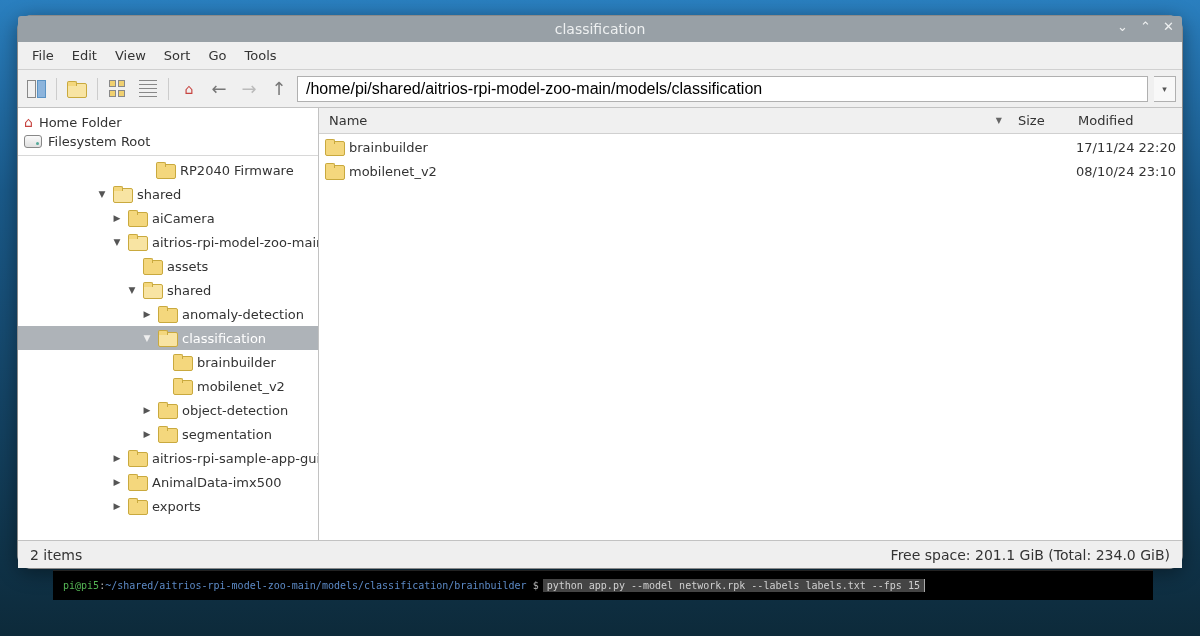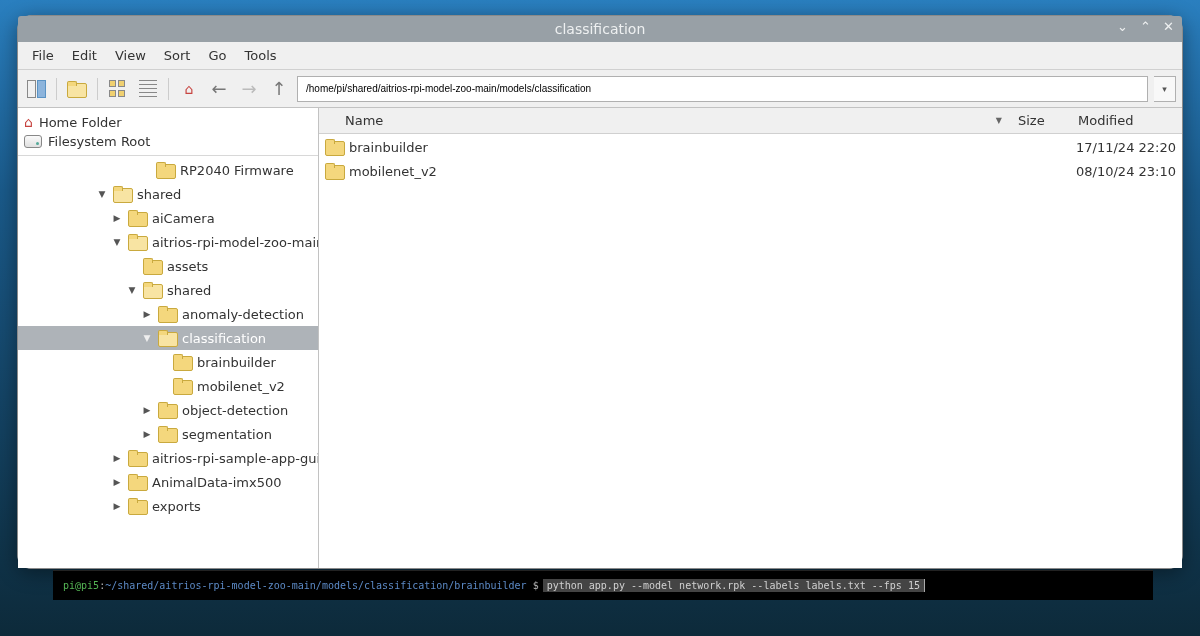--- a/index.html
+++ b/index.html
@@ -94,21 +94,21 @@
     border-radius: 3px;
     cursor: pointer;
   }
   .tool-sep { width: 1px; height: 22px; background: #ccc; margin: 0 2px;}
   .path-entry {
     flex: 1;
     height: 26px;
     border: 1px solid #b0b0b0;
     background: #fff;
     padding: 0 8px;
-    font-size: 10px;
+    font-size: 16px;
   }
   .path-drop {
     width: 22px;
     height: 26px;
     border: 1px solid #b0b0b0;
     border-left: none;
     background: #f8f8f8;
     display:flex;align-items:center;justify-content:center;
   }
   .body-split {
@@ -167,21 +167,21 @@
     display: flex;
     flex-direction: column;
   }
   .list-header {
     height: 26px;
     background: #f0f0f0;
     border-bottom: 1px solid #d0d0d0;
     display: flex;
     align-items: center;
   }
-  .col-name { flex: 1; padding-left: 26px; display:flex;align-items:center;gap:9px;}
+  .col-name { flex: 1; padding-left: 10px; display:flex;align-items:center;gap:9px;}
   .col-size { width: 60px; padding-left: 6px;}
   .col-mod { width: 110px; padding-left: 6px;}
   .sort-indicator { font-size: 8px; color: #666; margin-left: auto; margin-right:10px;}
   .file-list { flex: 1; overflow-y: auto; padding-top: 1px;}
   .file-row {
     height: 24px;
     display: flex;
     align-items: center;
     cursor: pointer;
   }
@@ -428,20 +428,24 @@
               <span>mobilenet_v2</span>
             </div>
             <div class="cell-size"></div>
             <div class="cell-mod">08/10/24 23:10</div>
           </div>
         </div>
     </div>
 
   </div>
 
+  <div class="statusbar">
+    <span>2 items</span>
+    <span>Free space: 201.1 GiB (Total: 234.0 GiB)</span>
+  </div>
 
 </div>
 
 <div class="terminal">
   <span class="term-user">pi@pi5</span>
   <span class="term-colon">:</span>
   <span class="term-path">~/shared/aitrios-rpi-model-zoo-main/models/classification/brainbuilder</span>
   <span class="term-prompt">&nbsp;<span>$</span></span>
   <span class="term-input">python app.py --model network.rpk --labels labels.txt --fps 15</span>
 </div>

